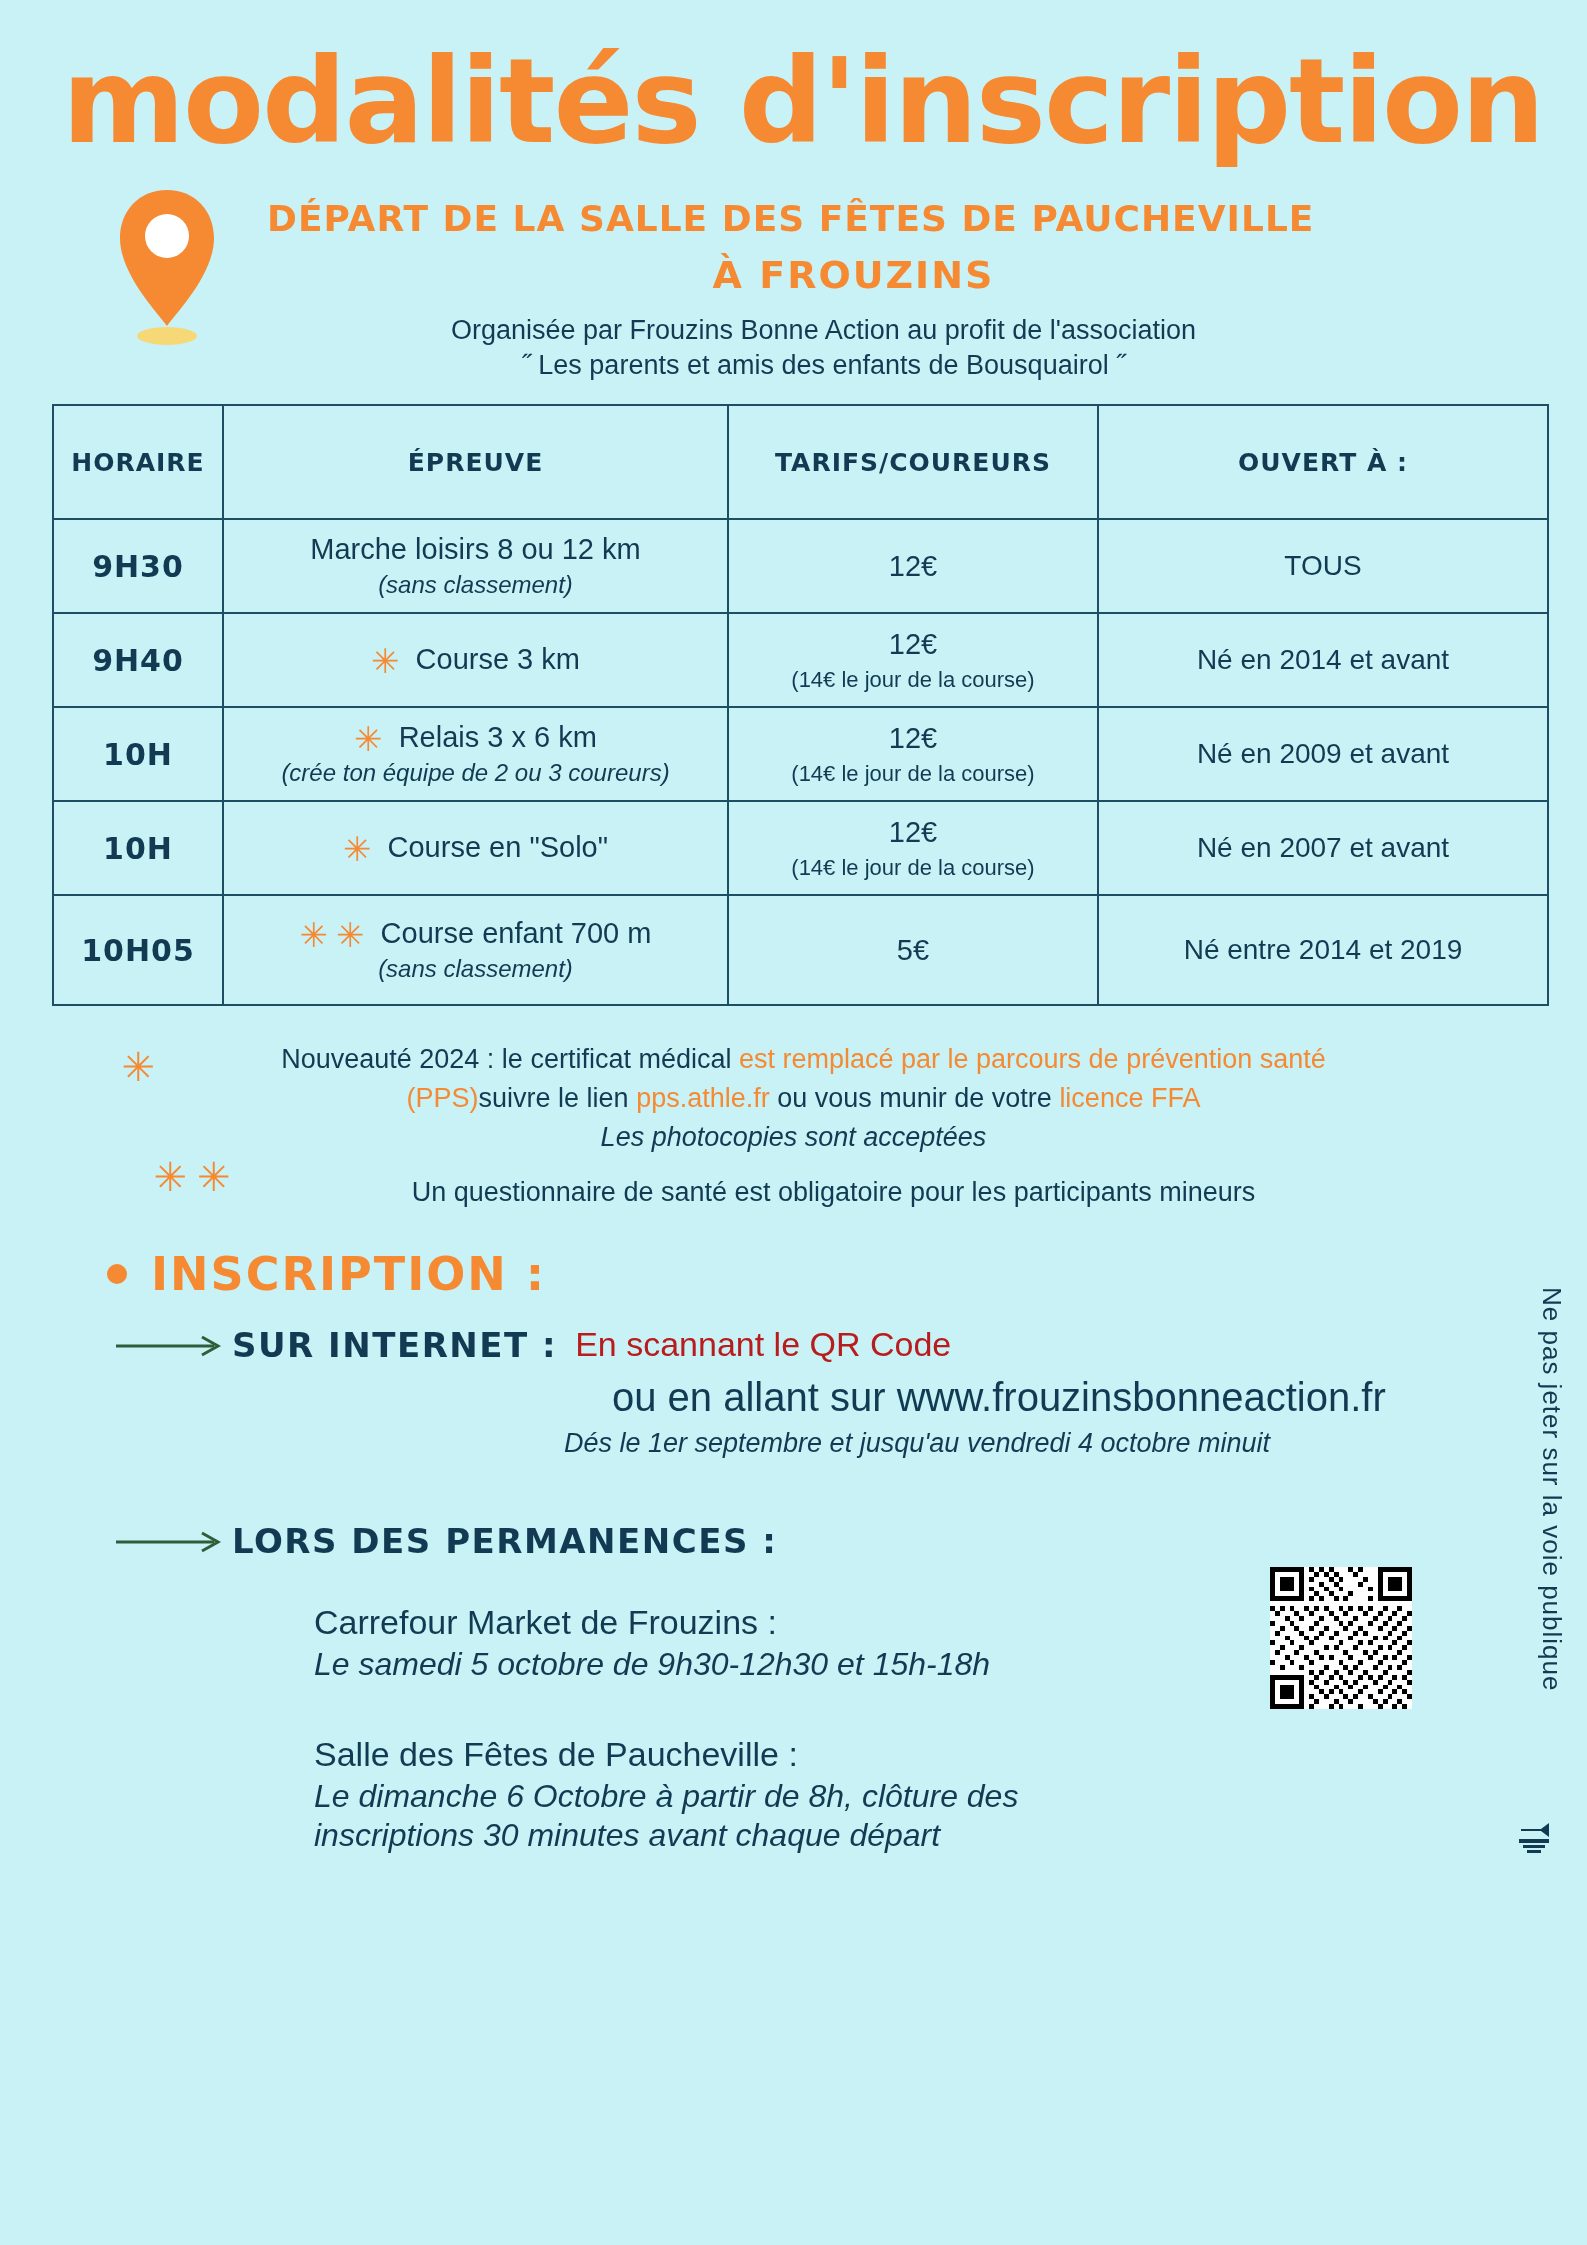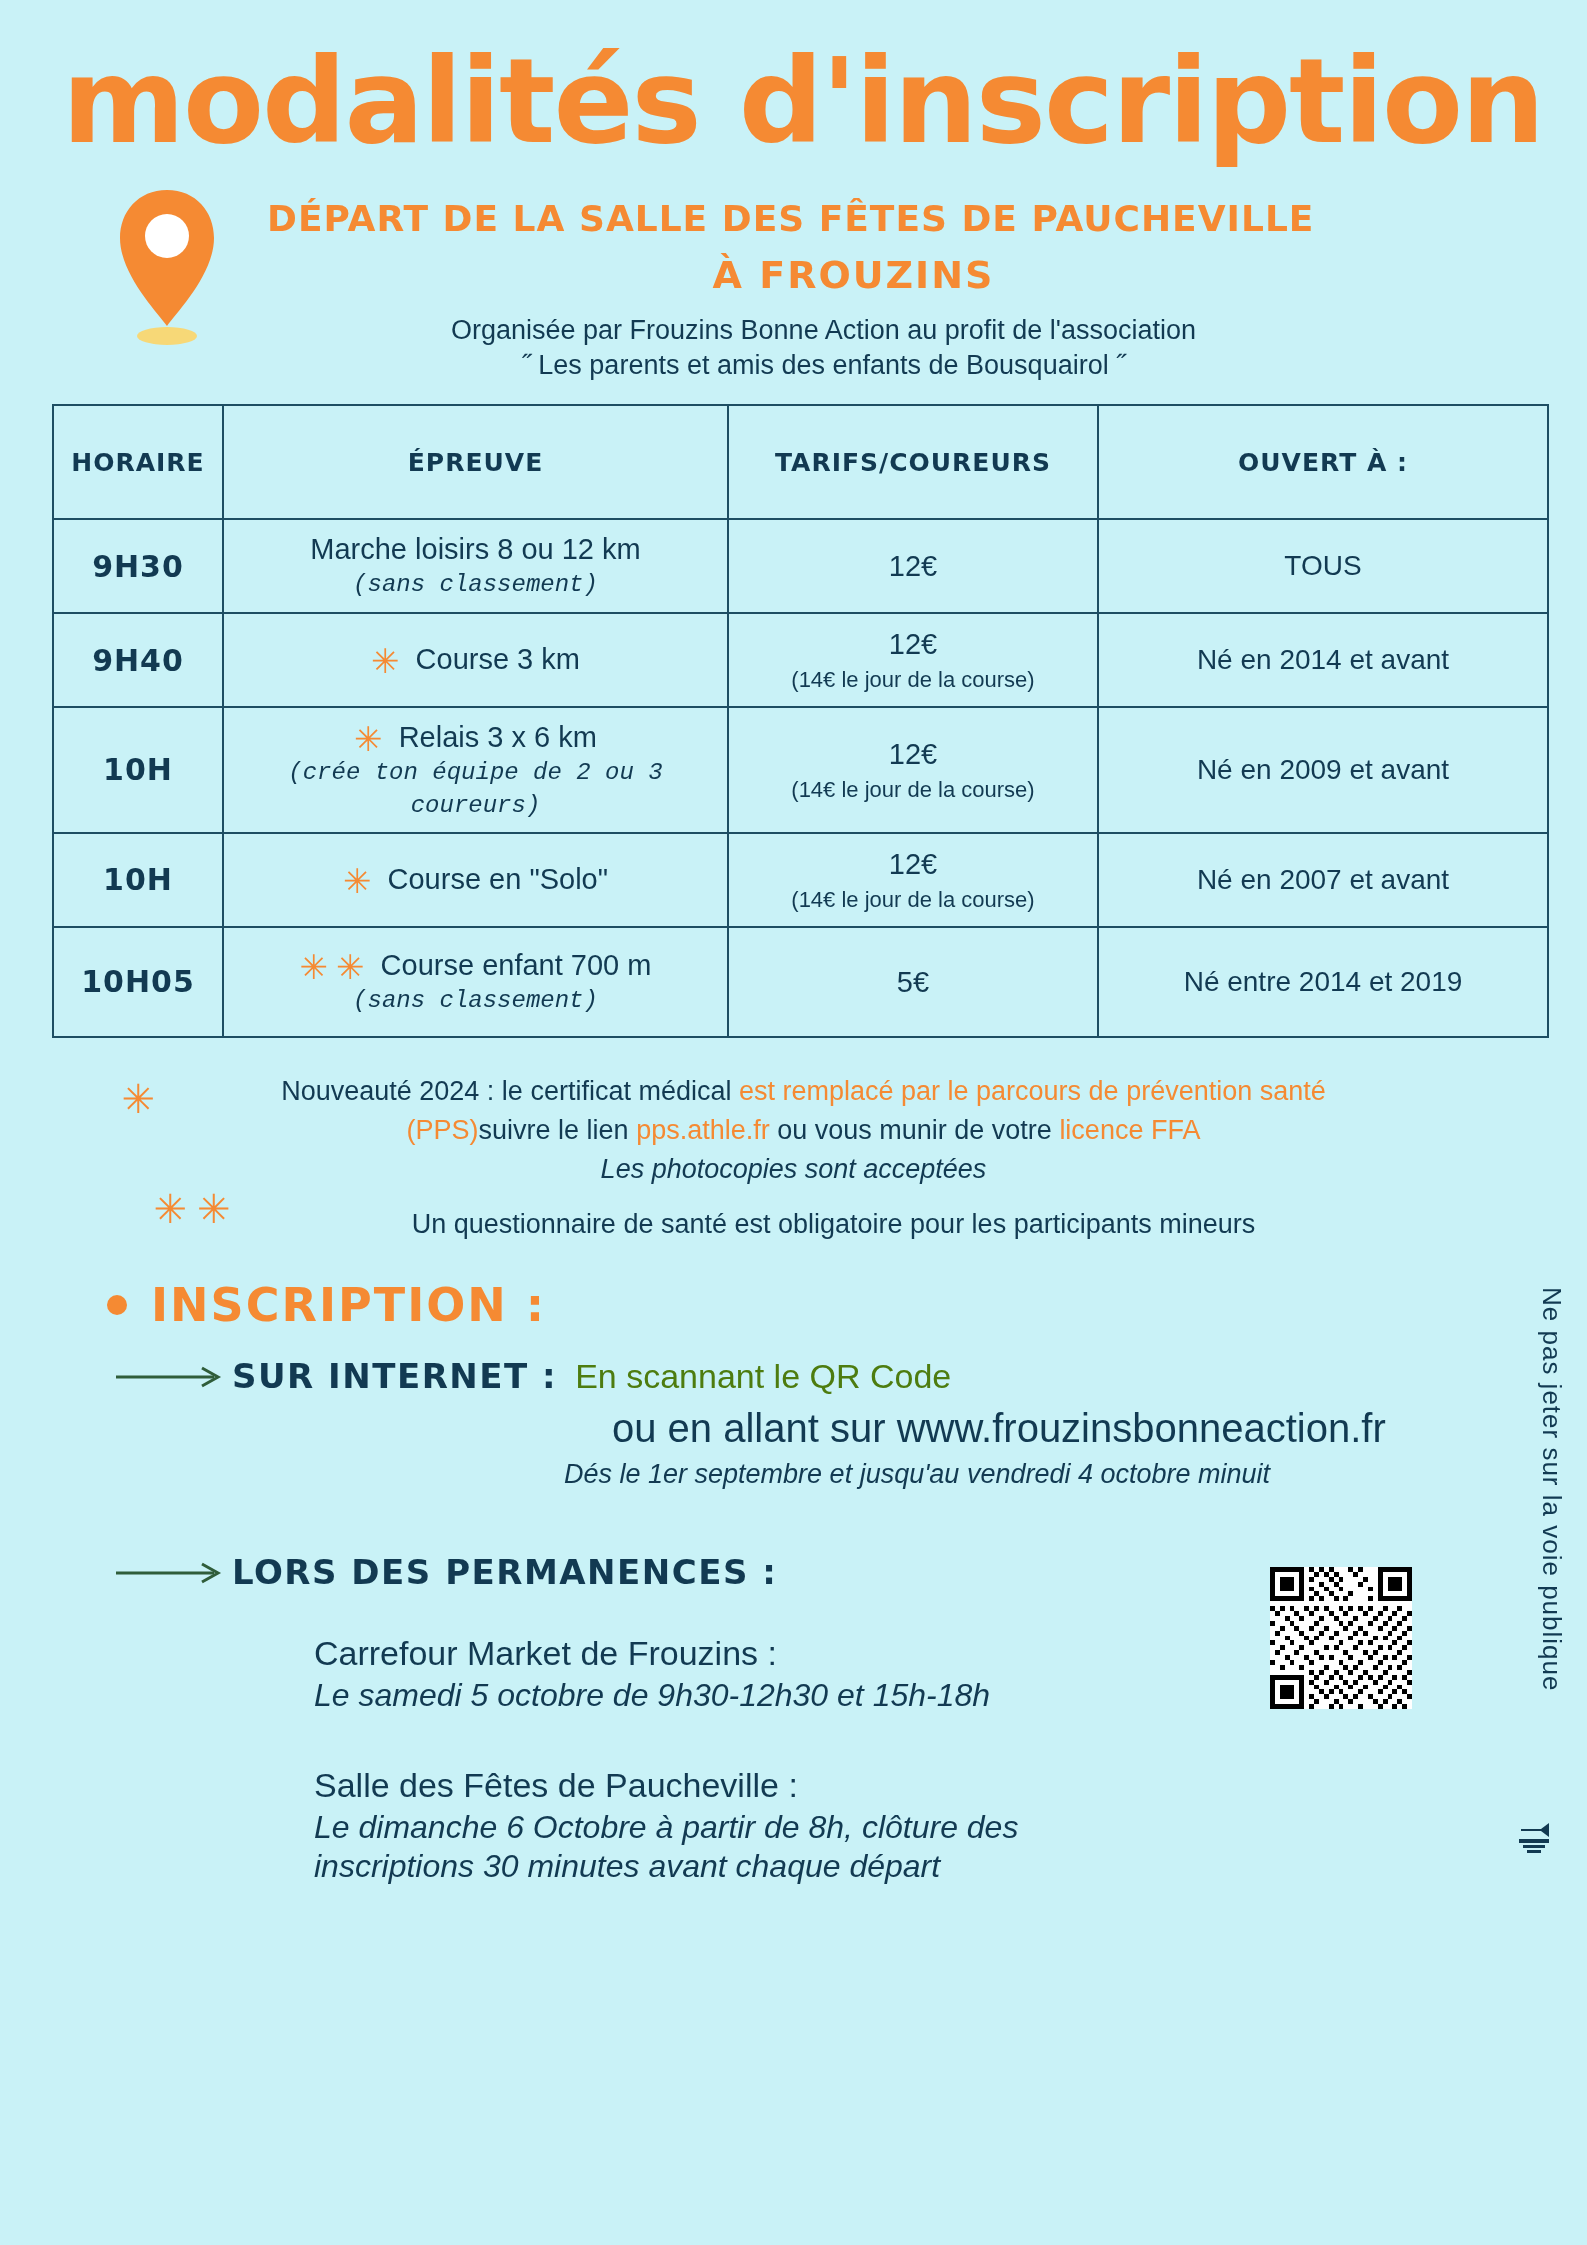--- a/index.html
+++ b/index.html
@@ -107,21 +107,21 @@
   col.c-tarif   { width: 370px; }
   col.c-ouvert  { width: 450px; }
 
   td.horaire {
     font-family: "DejaVu Sans", sans-serif;
     font-weight: bold;
     font-size: 30px;
     letter-spacing: 1px;
   }
   td.epreuve { font-size: 29px; line-height: 1.35; }
-  td.epreuve .small { font-size: 24px; font-style: italic; display:block;font-family:Liberation Mono, monospace; }
+  td.epreuve .small { font-size: 24px; font-style: italic; display:block; }
   td.tarif { font-size: 29px; line-height: 1.4; }
   td.tarif .small { font-size: 22px; display:block; }
   td.ouvert { font-size: 28px; }
   .ast {
     color: #f58a33;
     font-size: 34px;
     line-height: 0;
     position: relative;
     top: 4px;
     margin-right: 8px;
@@ -192,21 +192,21 @@
   .sub-head {
     font-family: "DejaVu Sans", sans-serif;
     font-weight: bold;
     font-size: 34px;
     letter-spacing: 1.5px;
     color: #123a52;
     margin-right: 18px;
   }
   .plain {
     font-size: 34px;
-    color: #4d7c0f;
+    color: #b91c1c;
   }
 
   .www-line {
     font-size: 40px;
     margin-left: 560px;
     margin-top: 10px;
   }
   .dates-line {
     font-size: 27px;
     font-style: italic;

